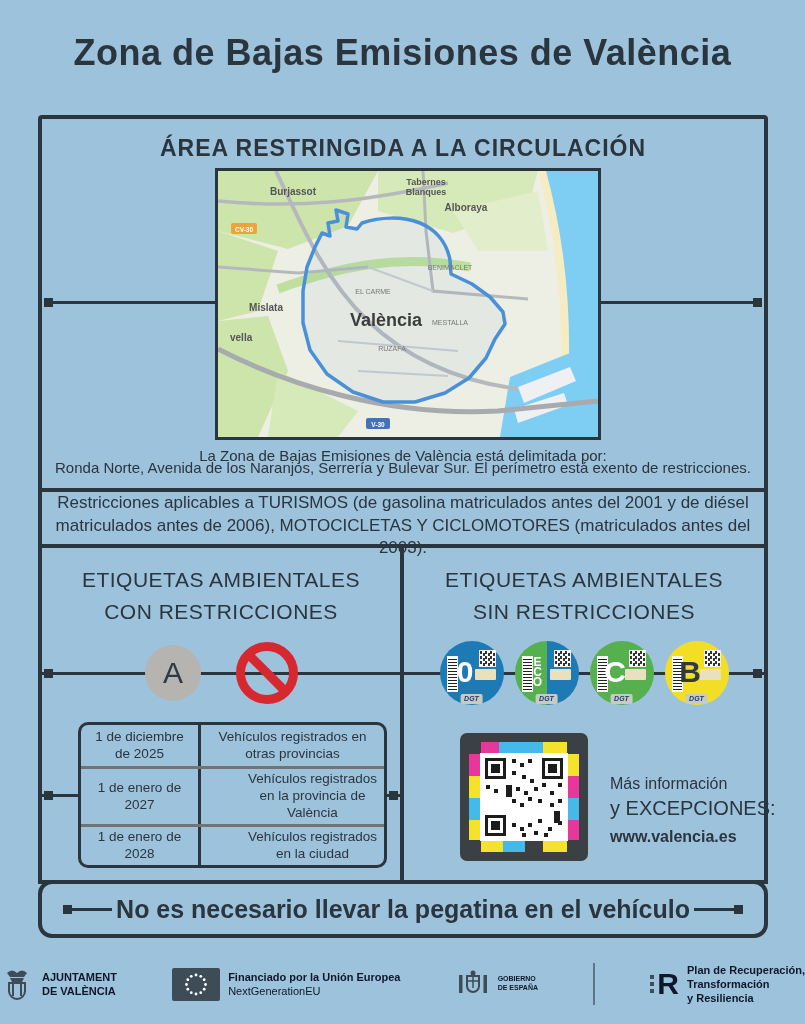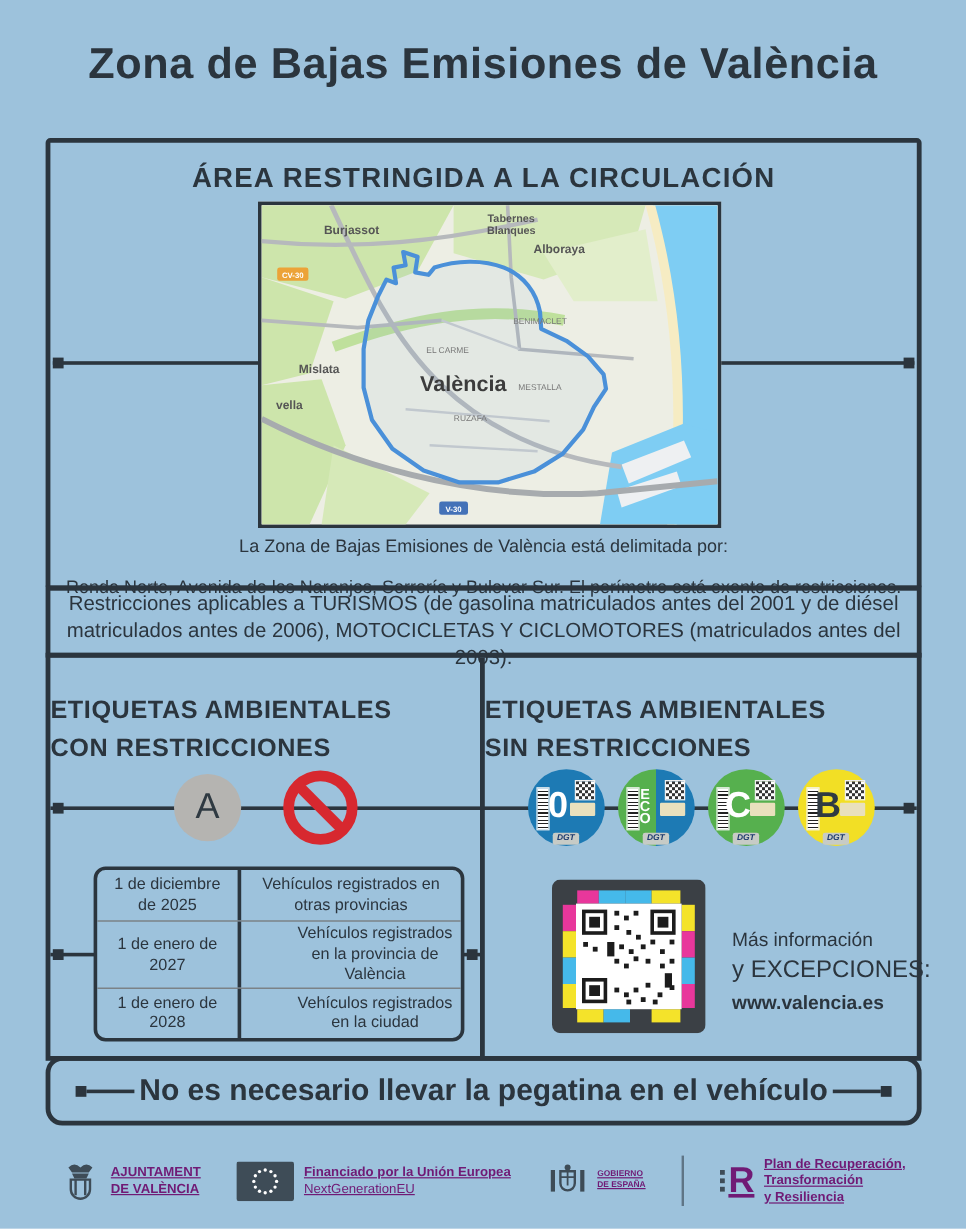--- a/index.html
+++ b/index.html
@@ -18,36 +18,36 @@
   .map-wrap svg{display:block;}
   .dline{position:absolute;height:3px;background:#2b353e;}
   .dsq{position:absolute;width:9px;height:9px;background:#2b353e;}
   .caption{position:absolute;left:0;width:100%;text-align:center;font-size:15px;line-height:1.5;}
   
   .restr-box{top:488px;height:60px;display:flex;align-items:center;justify-content:center;}
   .restr-text{padding:2px 12px;text-align:center;font-size:17px;line-height:1.35;margin-top:16px;}
   
   .cols-box{top:544px;height:340px;}
   .col-divider{position:absolute;left:358px;top:0;bottom:0;width:4px;background:#2b353e;z-index:3;}
-  .col-header{position:absolute;top:28px;text-align:left;font-size:21px;font-weight:bold;
+  .col-header{position:absolute;top:16px;text-align:center;font-size:21px;font-weight:normal;
     line-height:1.5;letter-spacing:.5px;z-index:2;}
   .hline-main{position:absolute;left:0;right:0;top:124px;height:3px;background:#2b353e;z-index:1;}
   .hline-left{position:absolute;left:0;width:360px;top:246px;height:3px;background:#2b353e;z-index:1;}
   .a-circle{position:absolute;left:103px;top:97px;width:56px;height:56px;border-radius:50%;
     background:#b5b4b1;display:flex;align-items:center;justify-content:center;
     font-size:30px;color:#2f3a42;z-index:2;}
   .no-sign{position:absolute;left:194px;top:94px;width:62px;height:62px;border-radius:50%;
     border:9px solid #d7282f;box-sizing:border-box;z-index:2;}
   .no-sign::before{content:"";position:absolute;left:50%;top:50%;width:48px;height:9px;
     background:#d7282f;transform:translate(-50%,-50%) rotate(45deg);}
   .schedule{position:absolute;left:36px;top:174px;width:309px;height:146px;
     border:3px solid #2b353e;border-radius:10px;overflow:hidden;z-index:2;box-sizing:border-box;
     display:grid;grid-template-rows:1fr 1fr 1fr;background:#9dc2dc;}
   .srow{display:grid;grid-template-columns:120px 1fr;}
-  .srow + .srow{border-top:1px solid #737373;gap:40px;}
+  .srow + .srow{border-top:3px solid #737373;gap:40px;}
   .scell{display:flex;align-items:center;justify-content:center;text-align:center;
     font-size:13.5px;line-height:1.25;padding:2px 6px;}
   .sdate{border-right:3px solid #2b353e;}
   
   .badges-row{position:absolute;left:362px;width:360px;top:93px;display:flex;
     justify-content:center;gap:11px;z-index:2;}
   .badge{width:64px;height:64px;border-radius:50%;position:relative;flex:0 0 auto;}
   .badge-0{background:#1d7ab4;}
   .badge-eco{background:linear-gradient(90deg,#56b04e 0 50%,#1d7ab4 50% 100%);}
   .badge-c{background:#56b04e;}
@@ -72,21 +72,21 @@
   .mi1{font-size:16px;}
   .mi2{font-size:20px;}
   .mi3{font-size:16px;font-weight:bold;margin-top:6px;}
   
   .banner{top:880px;height:58px;border-radius:14px;display:flex;align-items:center;padding:0 21px;}
   .banner .bline{flex:1;height:3px;background:#2b353e;}
   .banner .btext{padding:0 4px;font-size:25px;font-weight:bold;white-space:nowrap;}
   .banner .dsq{position:static;flex:0 0 auto;}
   
   .footer{position:absolute;top:952px;left:0;width:100%;height:64px;display:flex;
-    align-items:center;justify-content:center;gap:30px;color:#701a75;text-decoration:underline;}
+    align-items:center;justify-content:space-between;gap:30px;color:#0f172a;}
   .flogo{display:flex;align-items:center;gap:8px;}
   .ftext-b{font-size:11px;font-weight:bold;line-height:1.3;}
   .ftext-n{font-size:11px;line-height:1.3;}
   .ftext-xs{font-size:7px;font-weight:bold;line-height:1.25;}
   .fdivider{width:2px;height:42px;background:#3e4c57;opacity:.65;}
   .plan-logo{display:flex;align-items:center;gap:3px;}
   .plan-dots{display:flex;flex-direction:column;gap:3px;}
   .plan-dots span{width:4px;height:4px;background:#3e4c57;display:block;}
   .plan-r{font-size:30px;font-weight:bold;line-height:1;}
 </style>
@@ -143,21 +143,21 @@
         <text x="155" y="123" font-size="7" fill="#777" text-anchor="middle">EL CARME</text>
         <text x="48" y="140" font-size="10" font-weight="bold" fill="#555" text-anchor="middle">Mislata</text>
         <text x="168" y="155" font-size="18" font-weight="bold" fill="#3c3c3c" text-anchor="middle">València</text>
         <text x="232" y="154" font-size="7" fill="#777" text-anchor="middle">MESTALLA</text>
         <text x="174" y="180" font-size="7" fill="#777" text-anchor="middle">RUZAFA</text>
         <text x="12" y="170" font-size="10" font-weight="bold" fill="#555" text-anchor="start">vella</text>
       </svg>
     </div>
 
     <div class="caption" style="top:326px;">La Zona de Bajas Emisiones de València está delimitada por:</div>
-    <div class="caption" style="top:360px;">Ronda Norte, Avenida de los Naranjos, Serrería y Bulevar Sur. El perímetro está exento de restricciones.</div>
+    <div class="caption" style="top:338px;">Ronda Norte, Avenida de los Naranjos, Serrería y Bulevar Sur. El perímetro está exento de restricciones.</div>
   </div>
 
   <div class="box restr-box">
     <div class="restr-text">Restricciones aplicables a TURISMOS (de gasolina matriculados antes del 2001 y de diésel matriculados antes de 2006), MOTOCICLETAS Y CICLOMOTORES (matriculados antes del 2003).</div>
   </div>
 
   <div class="box cols-box">
     <div class="col-divider"></div>
 
     <div class="hline-main"></div>

